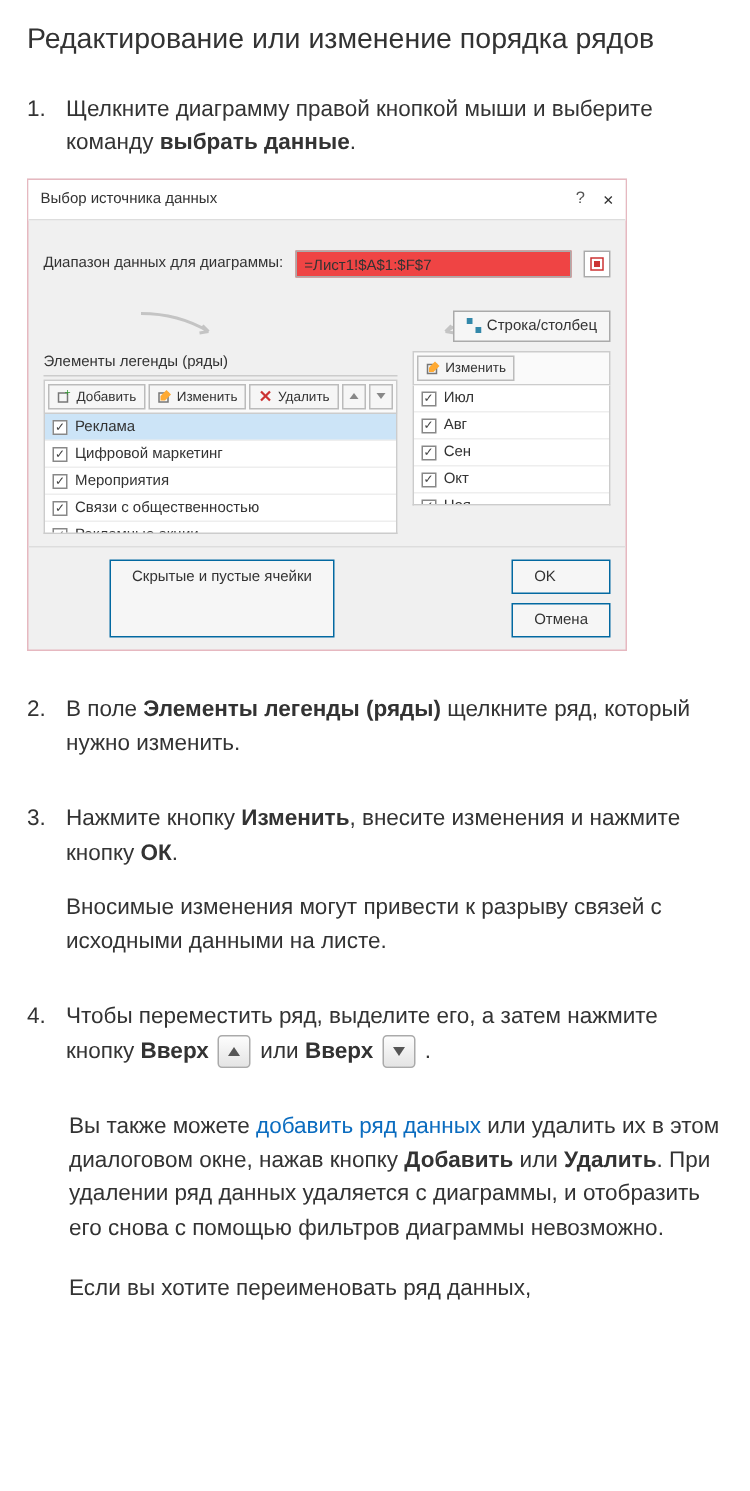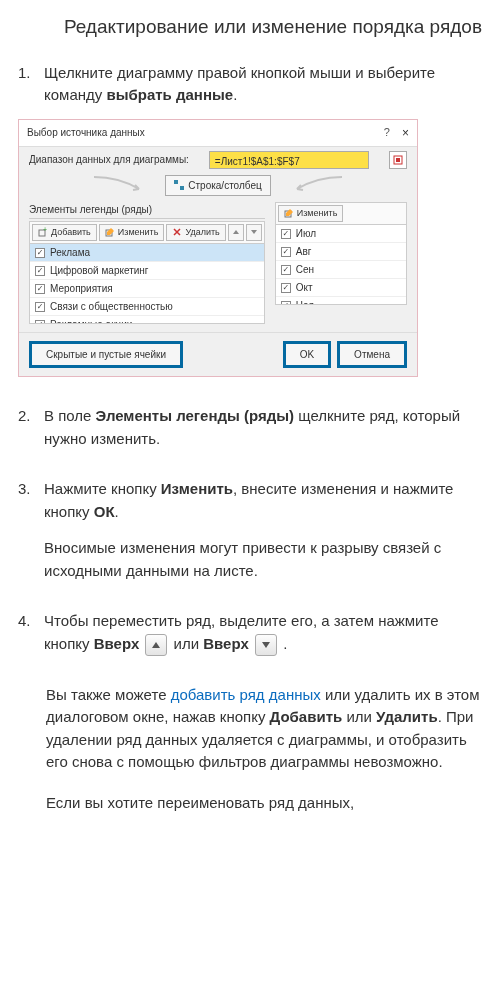--- a/index.html
+++ b/index.html
@@ -11,21 +11,20 @@
     background: #fff;
     width: 500px;
     padding: 14px 18px;
   }
   h2 {
     font-size: 19px;
     font-weight: 400;
     color: #333;
     margin-bottom: 22px;
     line-height: 1.35;
-    text-align: right;
   }
   ol { list-style: none; counter-reset: step; }
   ol > li {
     counter-increment: step;
     position: relative;
     padding-left: 26px;
     margin-bottom: 28px;
   }
   ol > li::before {
     content: counter(step) ".";
@@ -51,42 +50,42 @@
     align-items: center;
     justify-content: space-between;
   }
   .dlg-title-text { font-size: 10px; }
   .dlg-title-right { display: flex; gap: 12px; align-items: center; }
   .dlg-q { font-size: 11px; color: #555; }
   .dlg-x { font-size: 12px; color: #333; }
   .dlg-range {
     display: flex;
     align-items: center;
-    padding: 4px 10px;
-    gap: 20px;
+    padding: 20px 10px;
+    gap: 8px;
   }
   .dlg-range-input {
     flex: 1;
     border: 1px solid #aaa;
-    background: #fde047;
+    background: #ef4444;
     padding: 2px 5px;
     font-size: 10px;
     height: 18px;
   }
   .dlg-range-btn {
     width: 18px; height: 18px;
     border: 1px solid #aaa;
     background: #fff;
     display: flex; align-items: center; justify-content: center;
   }
   .tiny-icon { width: 10px; height: 10px; display: inline-block; }
   .dlg-swap {
     display: flex;
     align-items: center;
-    justify-content: center;
+    justify-content: flex-end;
     padding: 2px 10px 6px;
     position: relative;
   }
   .dlg-swap-btn {
     border: 1px solid #aaa;
     background: #f6f6f6;
     padding: 2px 8px;
     font-size: 10px;
     display: flex;
     align-items: center;
@@ -157,26 +156,27 @@
     justify-content: center;
     font-size: 8px;
     color: #444;
   }
   .dlg-footer {
     display: flex;
     justify-content: space-between;
     padding: 8px 10px;
     border-top: 1px solid #ddd;
   }
-  .dlg-footer-right { display: flex; gap: 6px; }
+  .dlg-footer-right { display: flex; gap: 6px; flex-direction: column; }
   .f-btn {
-    border: 3px solid #0369a1;
+    border: 1px solid #0369a1;
     background: #f6f6f6;
     font-size: 10px;
     padding: 3px 14px;
+    margin-left: 44px;
   }
   .inline-btn {
     display: inline-flex;
     vertical-align: middle;
     width: 22px;
     height: 22px;
     border: 1px solid #aaa;
     border-radius: 3px;
     background: linear-gradient(#fdfdfd, #e4e4e4);
     align-items: center;

